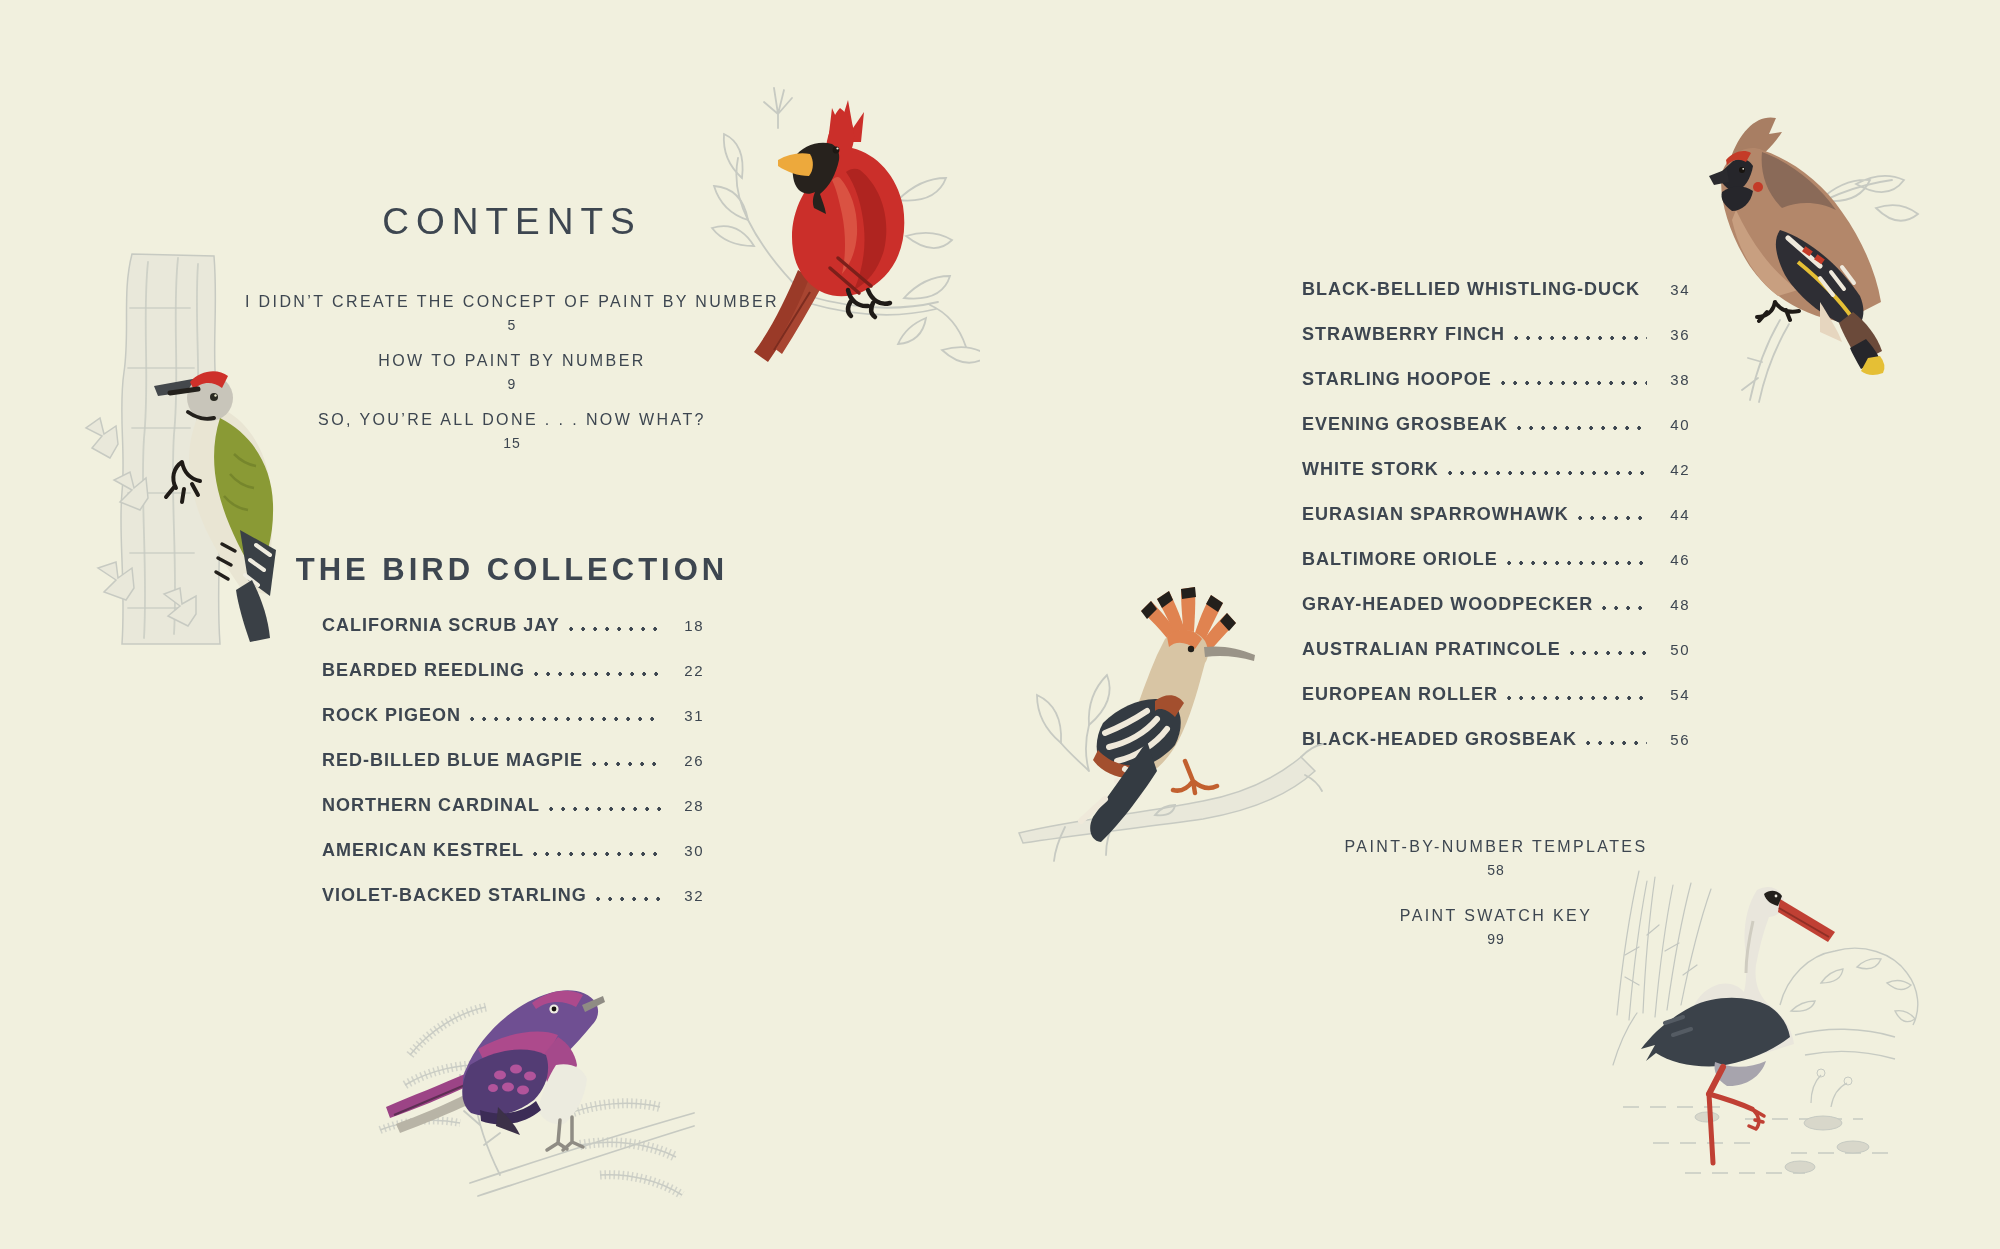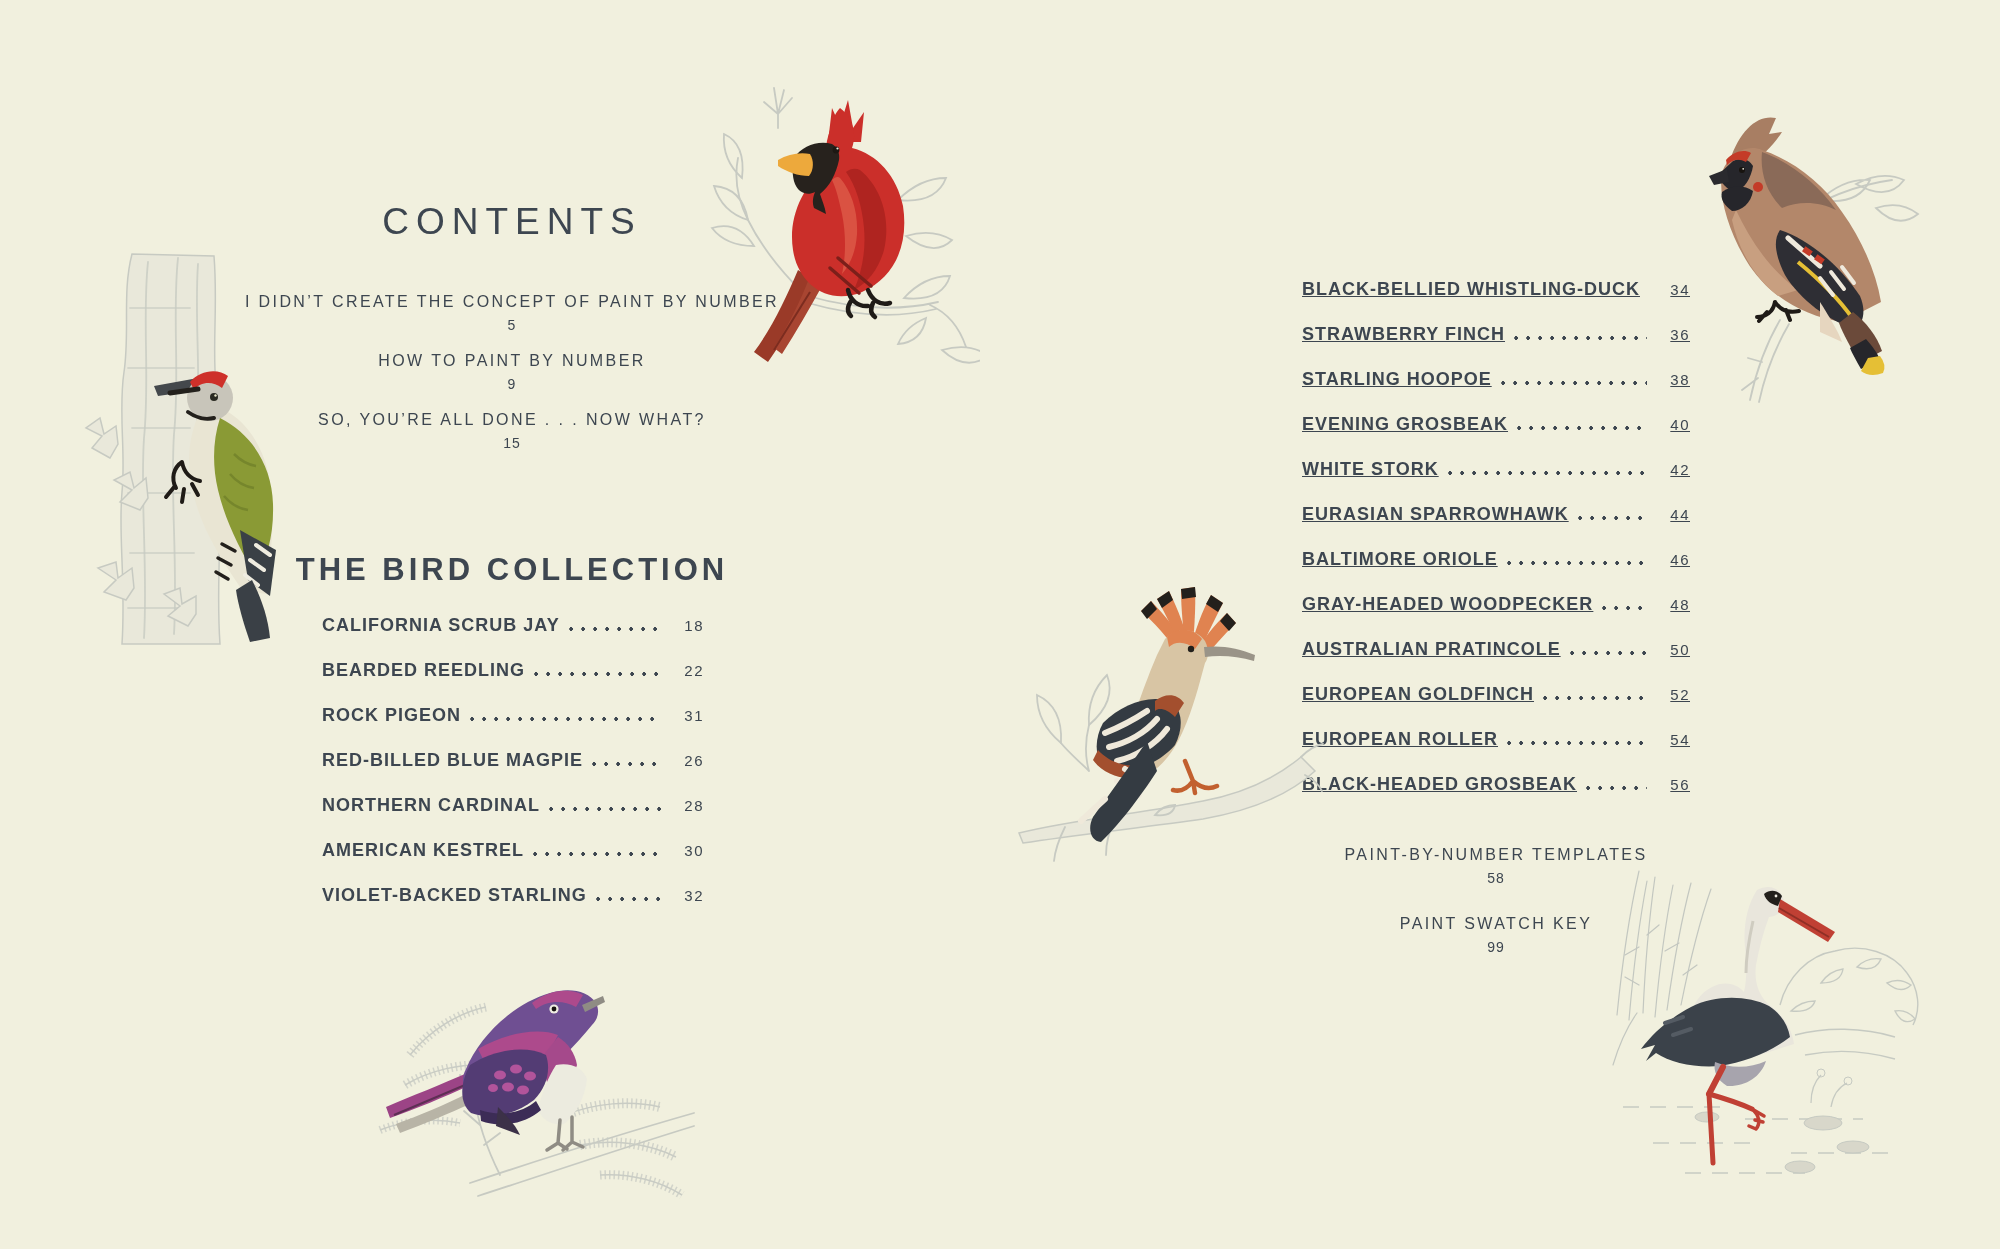--- a/index.html
+++ b/index.html
@@ -32,39 +32,39 @@
   .centered-block{width:600px;text-align:center;}
   .c-entry{margin-bottom:12px;}
   .c-entry .c-label{
     font-size:16px;letter-spacing:2.4px;font-weight:500;line-height:24px;
   }
   .c-entry .c-page{
     font-size:14px;letter-spacing:1px;line-height:23px;
   }
   .intro-block{left:212px;top:290px;}
   .backmatter-block{left:1296px;top:835px;width:400px;}
-  .backmatter-block .c-entry{margin-bottom:22px;margin-top:8px;}
+  .backmatter-block .c-entry{margin-bottom:22px;}
   
   .toc-list{display:block;}
   .toc-row{
     display:flex;align-items:center;height:45px;
   }
   .toc-label{
     font-size:18px;font-weight:bold;letter-spacing:1px;white-space:nowrap;
   }
   .dot-leader{
     flex:1;height:6px;margin:6px 9px 0 9px;
     background-image:radial-gradient(circle at 2.2px 3px, var(--ink) 1.7px, transparent 2px);
     background-size:12px 6px;background-repeat:repeat-x;background-position:left center;
   }
   .toc-page{
     font-size:15px;letter-spacing:1.5px;width:34px;text-align:right;font-weight:500;
   }
   .list-left{left:322px;top:603px;width:382px;}
-  .list-right{left:1302px;top:267px;width:388px;text-decoration:underline;}
+  .list-right{left:1302px;top:267px;width:388px;}
   svg{display:block;}
   .sketch{stroke:var(--sketch);fill:none;stroke-width:1.8;stroke-linecap:round;}
   .sketch-fill{fill:#e9e8da;stroke:var(--sketch);stroke-width:1.5;}
 </style>
 </head>
 <body>
 
 <h1 class="abs contents-title">CONTENTS</h1>
 
 <div class="abs centered-block intro-block">
@@ -160,25 +160,20 @@
     </div>
   <div class="toc-row">
       <span class="toc-label">GRAY-HEADED WOODPECKER</span>
       <span class="dot-leader"></span>
       <span class="toc-page">48</span>
     </div>
   <div class="toc-row">
       <span class="toc-label">AUSTRALIAN PRATINCOLE</span>
       <span class="dot-leader"></span>
       <span class="toc-page">50</span>
-    </div>
-  <div class="toc-row">
-      <span class="toc-label">EUROPEAN GOLDFINCH</span>
-      <span class="dot-leader"></span>
-      <span class="toc-page">52</span>
     </div>
   <div class="toc-row">
       <span class="toc-label">EUROPEAN ROLLER</span>
       <span class="dot-leader"></span>
       <span class="toc-page">54</span>
     </div>
   <div class="toc-row">
       <span class="toc-label">BLACK-HEADED GROSBEAK</span>
       <span class="dot-leader"></span>
       <span class="toc-page">56</span>

